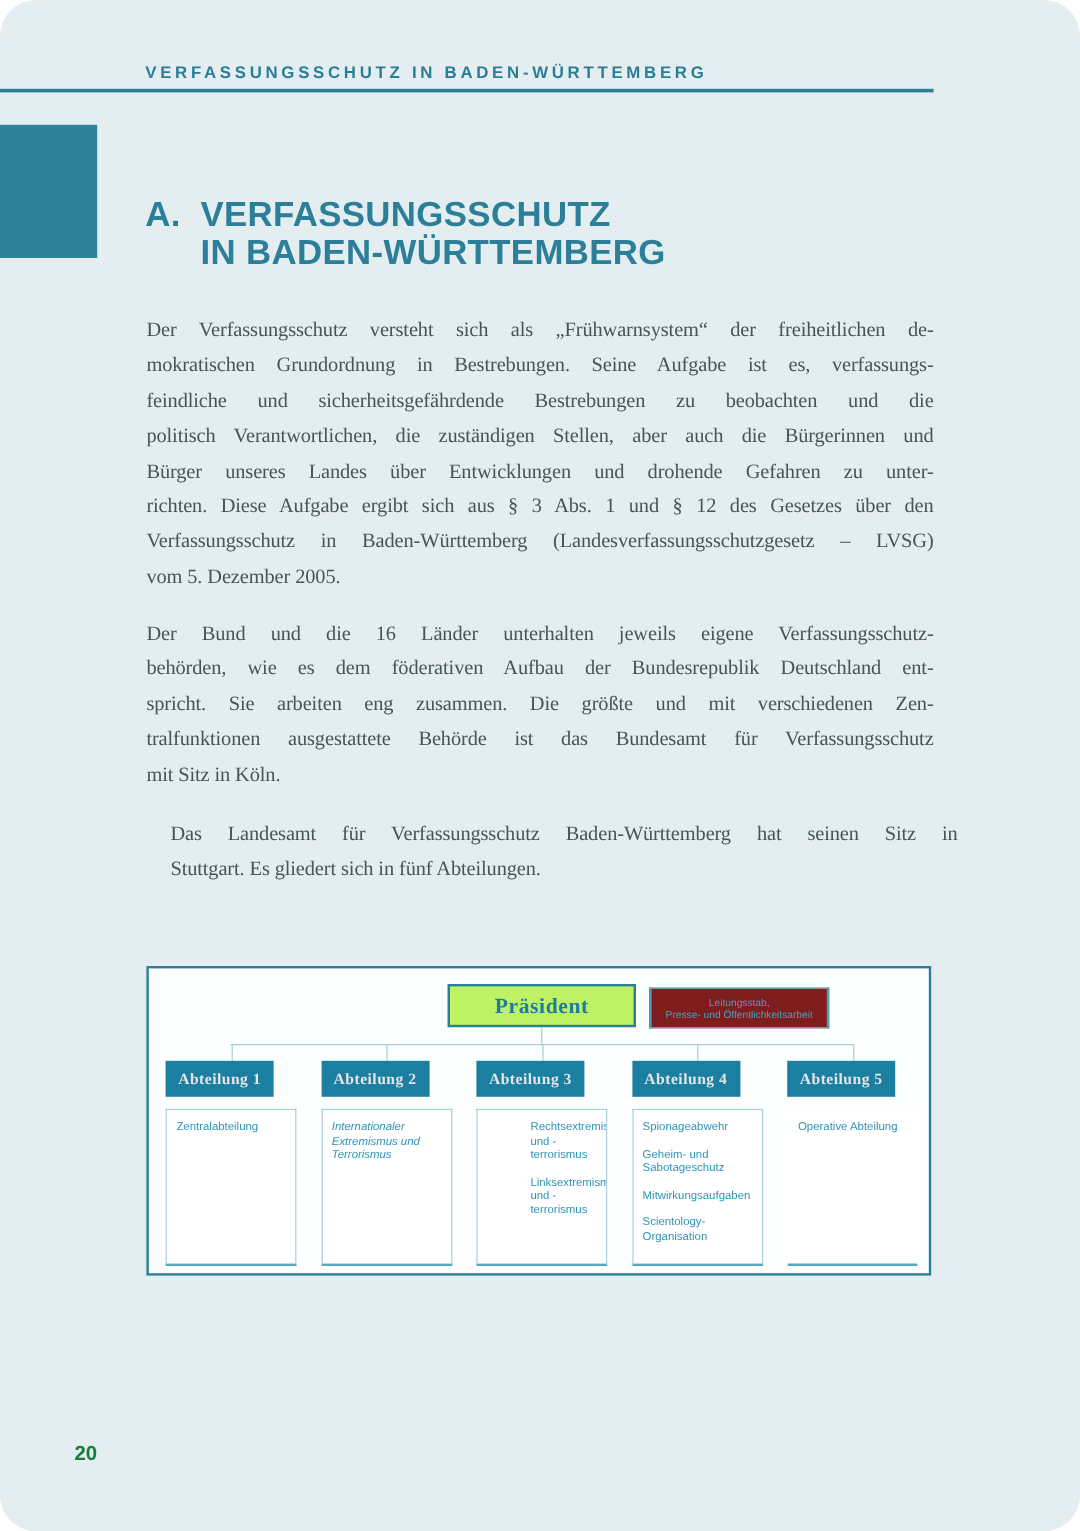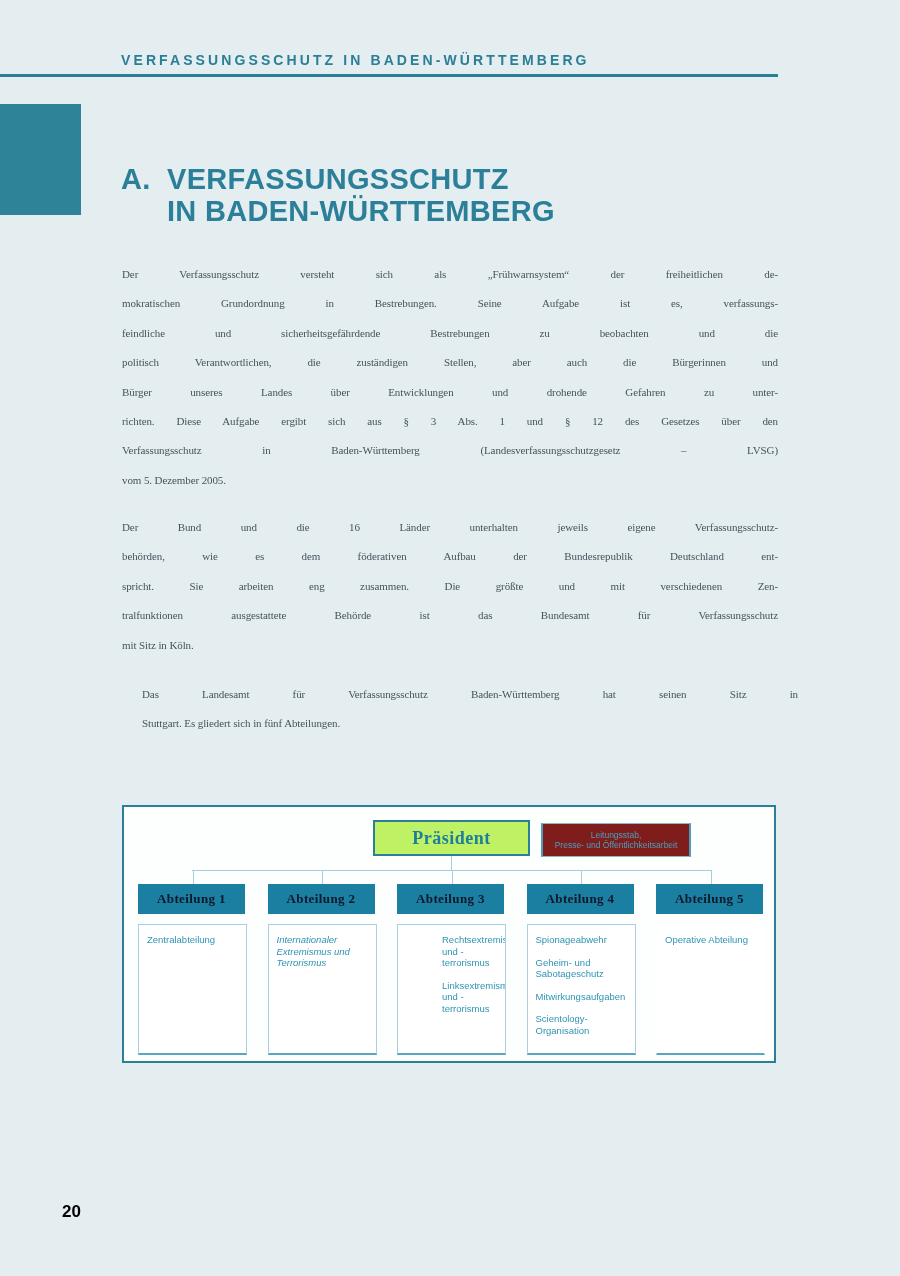--- a/index.html
+++ b/index.html
@@ -2,20 +2,21 @@
 <html lang="de"><head>
 <meta charset="utf-8">
 <style>
   html,body{margin:0;padding:0;}
   .page{
     position:relative;
     width:900px;height:1276px;
     background:#e4edf0;
     font-family:"Liberation Serif", serif;
     overflow:hidden;
+    border-radius:30px;
   }
   
   .running-header{
     position:absolute;left:121px;top:52px;
     font-family:"Liberation Sans", sans-serif;
     font-size:14px;font-weight:bold;
     letter-spacing:3.1px;
     color:#2a7e96;
     white-space:nowrap;
   }
@@ -34,21 +35,21 @@
     position:absolute;left:121px;top:163px;
     display:flex;margin:0;
     font-family:"Liberation Sans", sans-serif;
     font-size:29px;line-height:32px;font-weight:bold;
     color:#2c7f99;letter-spacing:0.3px;
   }
   .chapter-title .marker{width:46px;flex:0 0 46px;}
   
   .para{
     position:absolute;left:122px;width:656px;
-    font-size:11px;line-height:29.4px;
+    font-size:17px;line-height:29.4px;
     color:#46545c;letter-spacing:-0.1px;
   }
   .para-1{top:260px;}
   .para-2{top:513px;}
   .para-3{top:680px;margin-left:20px;}
   .pline{text-align:justify;text-align-last:justify;white-space:normal;}
   .pline.last{text-align-last:auto;}
   
   .figure{
     position:absolute;left:122px;top:805px;
@@ -84,22 +85,22 @@
   .h-connector{
     position:absolute;left:68px;top:63px;
     width:519px;height:1px;background:#a7ccda;
   }
   .v-stub{
     position:absolute;width:1px;background:#a7ccda;
   }
   .president-stub{left:327px;top:49px;height:14px;}
   .dept-stub{top:63px;height:15px;}
   .dept-header{
-    position:absolute;top:77px;width:107px;height:30px;
-    background:#1b7fa1;color:#0f172a;
+    position:absolute;top:77px;width:90px;height:30px;
+    background:#1b7fa1;color:#e5e5e5;
     font-family:"Liberation Serif", serif;
     font-size:13px;font-weight:bold;letter-spacing:0.4px;
     display:flex;align-items:center;justify-content:center;
     box-sizing:border-box;
   }
   .dept-sub{
     position:absolute;top:117px;width:109px;height:131px;
     border:1px solid #abcfdc;
     border-bottom:2px solid #58a6c2;
     box-sizing:border-box;
@@ -109,21 +110,21 @@
     font-size:9.5px;line-height:11.5px;
     color:#2f93b4;
     overflow:hidden;
   }
   .dept-sub.open{border-color:transparent;border-bottom:2px solid #58a6c2;}
   .dept-item{margin:0 0 11px 0;}
   
   .page-number{
     position:absolute;left:62px;top:1202px;
     font-family:"Liberation Sans", sans-serif;
-    font-size:17px;font-weight:bold;color:#000000;
+    font-size:17px;font-weight:bold;color:#15803d;
   }
 </style>
 </head>
 <body>
 
 <div class="page">
 
   <div class="running-header">VERFASSUNGSSCHUTZ IN BADEN-WÜRTTEMBERG</div>
   <div class="header-rule"></div>
   <div class="accent-block"></div>

